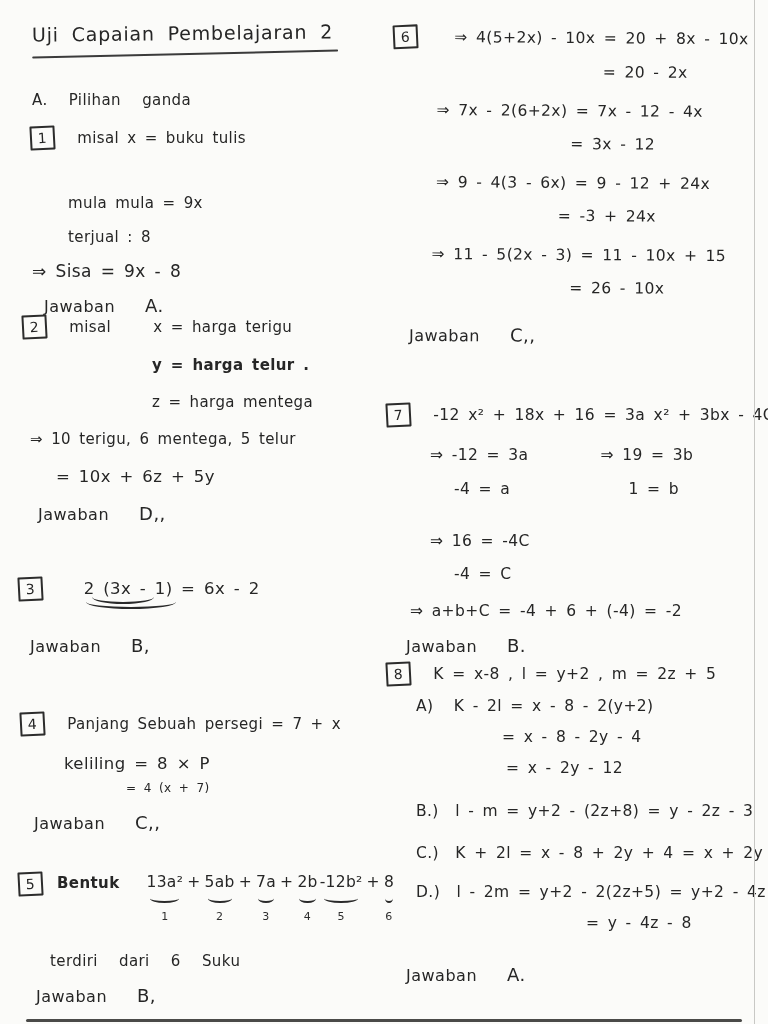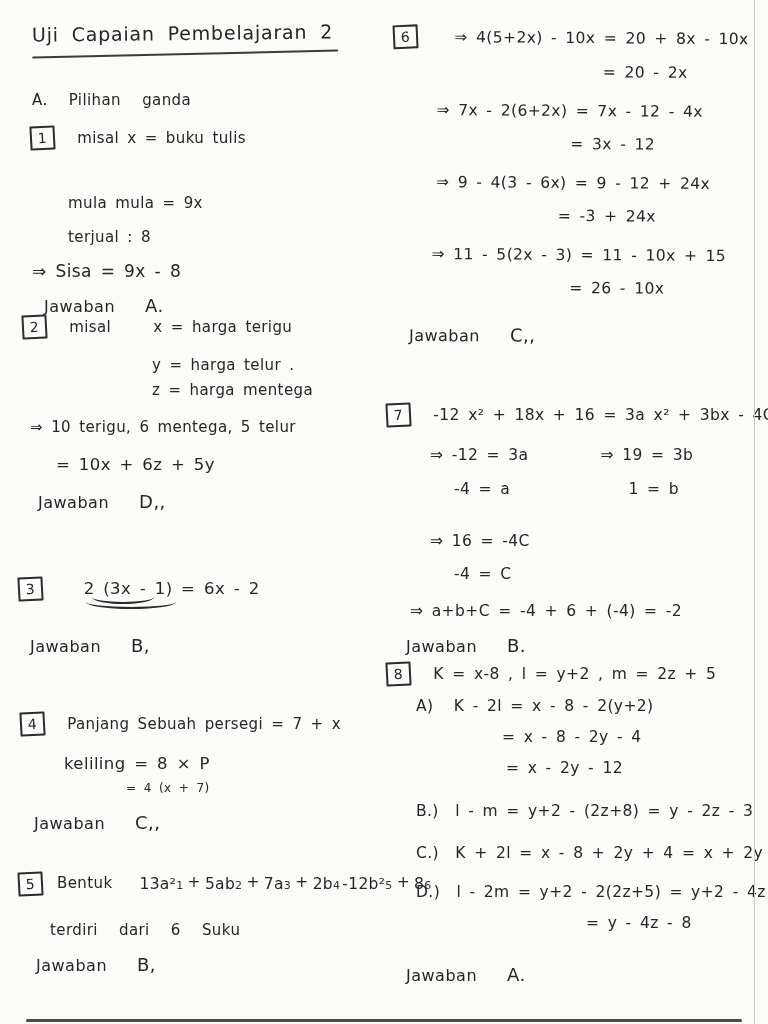--- a/index.html
+++ b/index.html
@@ -27,21 +27,21 @@
   .underline{width:306px;height:2px;background:#3b3b3b;margin-top:9px;transform:rotate(-.7deg);border-radius:2px;}
   .tilt-a{transform:rotate(-.6deg);}
   .tilt-b{transform:rotate(.4deg);}
   
   .expr-wrap{position:relative;display:inline-block;}
   .arc{position:absolute;border-bottom:2px solid #2a2a2a;border-radius:50%;height:12px;}
   .arc.a1{left:8px;top:12px;width:62px;}
   .arc.a2{left:2px;top:17px;width:90px;}
   
   .terms{display:inline-flex;align-items:flex-start;vertical-align:top;}
-  .term{display:inline-flex;flex-direction:row;align-items:center;margin:0 1px;}
+  .term{display:inline-flex;flex-direction:column;align-items:center;margin:0 1px;}
   .term .t{font-size:15.5px;letter-spacing:.3px;}
   .term .tarc{width:80%;height:7px;border-bottom:2px solid #2a2a2a;border-radius:50%;margin-top:1px;}
   .term .tn{font-size:11px;margin-top:3px;color:#2e2e2e;}
   .opx{font-size:15.5px;padding:0 3px;line-height:21px;}
   .pair-row{display:flex;}
   .wide-words{word-spacing:16px;}
   .gap-lg{margin-left:34px;}
   .edge-line{position:absolute;left:754px;top:0;width:1px;height:1024px;background:#c8c8c5;}
   .edge-bottom{position:absolute;left:26px;top:1019px;width:716px;height:3px;background:#4a4a48;border-radius:2px;}
 </style>
@@ -71,21 +71,21 @@
       <span>Jawaban</span><span class="ans-letter">A.</span>
     </div>
   </div>
 
   <div class="blk" style="top:315px;left:22px;">
     <div class="ln" style="margin-bottom:16px;">
       <span class="numbox">2</span>
       <span>misal</span>
       <span class="gap-lg">x = harga terigu</span>
     </div>
-    <div class="ln" style="margin-left:130px;margin-bottom:4px;">y = harga telur .</div>
+    <div class="ln" style="margin-left:130px;margin-bottom:16px;font-weight:bold;">y = harga telur .</div>
     <div class="ln" style="margin-left:130px;margin-bottom:16px;">z = harga mentega</div>
     <div class="ln" style="margin-left:8px;margin-bottom:16px;">⇒   10 terigu, 6 mentega, 5 telur</div>
     <div class="ln math" style="margin-left:34px;font-size:16.5px;">= 10x + 6z + 5y</div>
     <div class="ans" style="margin-left:16px;margin-top:16px;">
       <span>Jawaban</span><span class="ans-letter">D,,</span>
     </div>
   </div>
 
   <div class="blk" style="top:577px;left:18px;">
     <div class="ln math" style="font-size:16.5px;">
@@ -109,21 +109,21 @@
     <div class="ln math" style="margin-left:44px;margin-bottom:4px;font-size:16.5px;">keliling =  8 × P</div>
     <div class="ln math" style="margin-left:106px;font-size:12px;">= 4 (x + 7)</div>
     <div class="ans" style="margin-left:14px;margin-top:12px;">
       <span>Jawaban</span><span class="ans-letter">C,,</span>
     </div>
   </div>
 
   <div class="blk" style="top:872px;left:18px;">
     <div class="ln" style="margin-bottom:10px;display:flex;align-items:flex-start;">
       <span class="numbox">5</span>
-      <span style="margin-top:1px;">Bentuk</span>
+      <span style="margin-top:1px;font-weight:bold;">Bentuk</span>
       <span class="terms" style="margin-left:26px;">
         <span class="term">
             <span class="t">13a²</span>
             <span class="tarc"></span>
             <span class="tn">1</span>
           </span>
         <span class="opx">+</span>
         <span class="term">
             <span class="t">5ab</span>
             <span class="tarc"></span>

